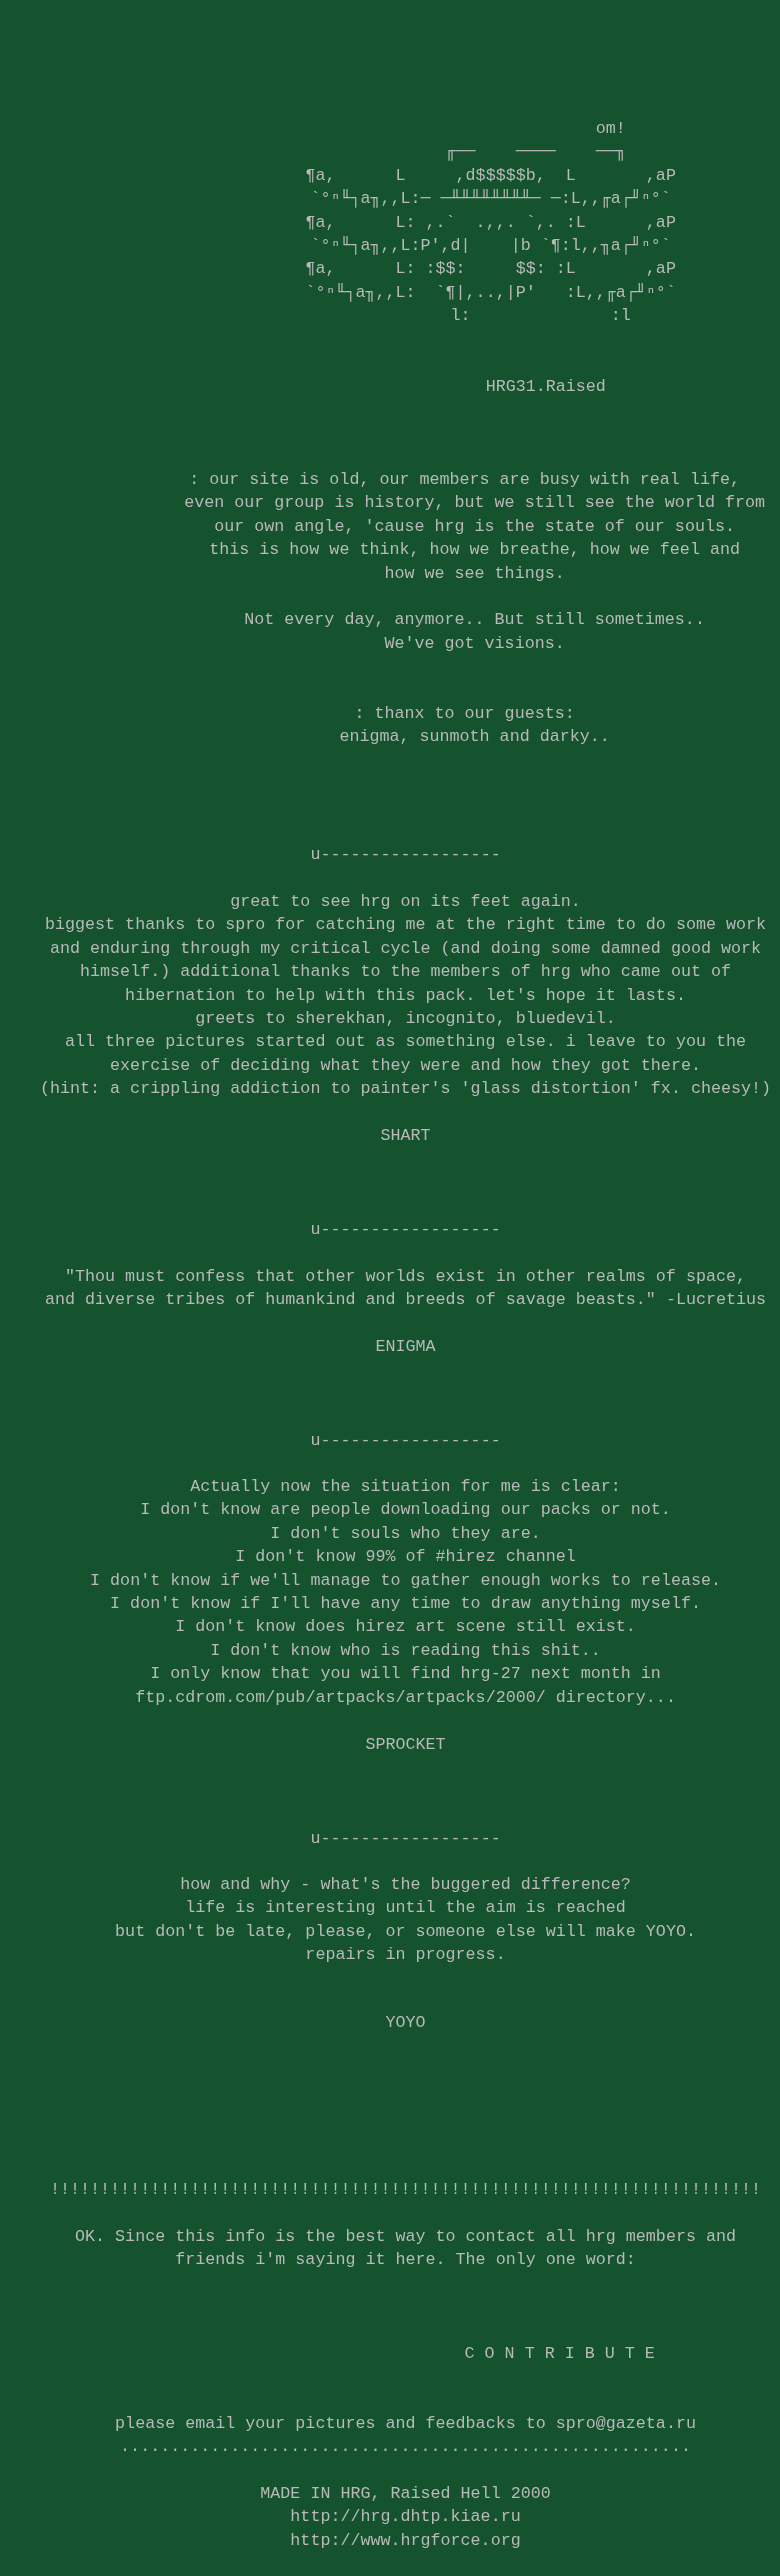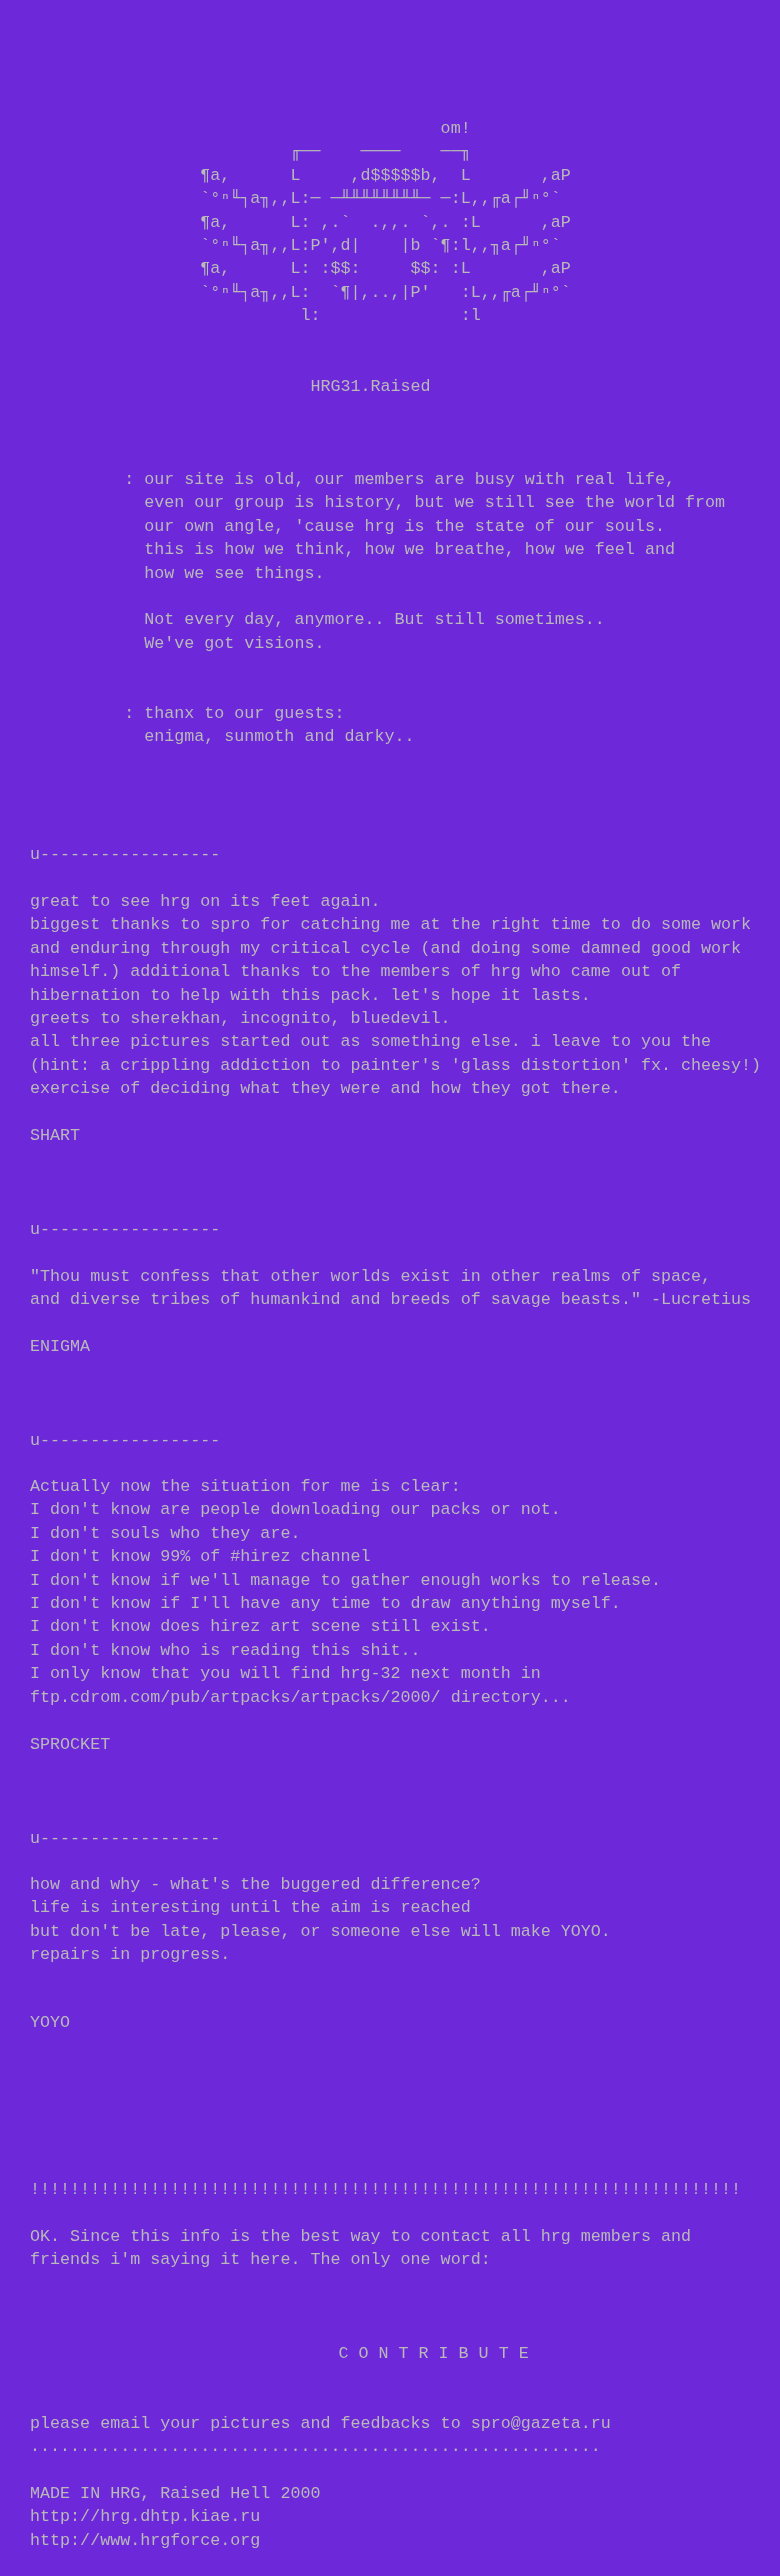--- a/index.html
+++ b/index.html
@@ -26,21 +26,21 @@
     font-family: "Liberation Mono", "DejaVu Sans Mono", monospace;
     font-size: 16.7px;
     font-weight: normal;
     color: #b9b9b9;
     letter-spacing: 0;
   }
 </style>
 </head>
 <body>
 
-<div id="screen" style="background: #6d28d9;">
+<div id="screen" style="background: #14532d; text-align: center;">
     <div class="section" style="top: 117px;">
       <div class="line" style="color: rgb(185, 185, 185);">                                            om!</div>
       <div class="line" style="color: rgb(185, 185, 185);">                             ╓──    ────    ──╖</div>
       <div class="line" style="color: rgb(185, 185, 185);">                    ¶a,      L     ,d$$$$$b,  L       ,aP</div>
       <div class="line" style="color: rgb(185, 185, 185);">                    `°ⁿ╙┐a╖,,L:─ ─╨╨╨╨╨╨╨╨─ ─:L,,╓a┌╜ⁿ°`</div>
       <div class="line" style="color: rgb(185, 185, 185);">                    ¶a,      L: ,.`  .,,. `,. :L      ,aP</div>
       <div class="line" style="color: rgb(185, 185, 185);">                    `°ⁿ╙┐a╖,,L:P',d|    |b `¶:l,,╖a┌╜ⁿ°`</div>
       <div class="line" style="color: rgb(185, 185, 185);">                    ¶a,      L: :$$:     $$: :L       ,aP</div>
       <div class="line" style="color: rgb(185, 185, 185);">                    `°ⁿ╙┐a╖,,L:  `¶|,..,|P'   :L,,╓a┌╜ⁿ°`</div>
       <div class="line" style="color: rgb(185, 185, 185);">                              l:              :l</div>
@@ -66,22 +66,22 @@
       <div class="line" style="color: rgb(185, 185, 185);">   u------------------</div>
     </div>
     <div class="section" style="top: 890px;">
       <div class="line" style="color: rgb(185, 185, 185);">   great to see hrg on its feet again.</div>
       <div class="line" style="color: rgb(185, 185, 185);">   biggest thanks to spro for catching me at the right time to do some work</div>
       <div class="line" style="color: rgb(185, 185, 185);">   and enduring through my critical cycle (and doing some damned good work</div>
       <div class="line" style="color: rgb(185, 185, 185);">   himself.) additional thanks to the members of hrg who came out of</div>
       <div class="line" style="color: rgb(185, 185, 185);">   hibernation to help with this pack. let's hope it lasts.</div>
       <div class="line" style="color: rgb(185, 185, 185);">   greets to sherekhan, incognito, bluedevil.</div>
       <div class="line" style="color: rgb(185, 185, 185);">   all three pictures started out as something else. i leave to you the</div>
+      <div class="line" style="color: rgb(185, 185, 185);">   exercise of deciding what they were and how they got there.</div>
       <div class="line" style="color: rgb(185, 185, 185);">   (hint: a crippling addiction to painter's 'glass distortion' fx. cheesy!)</div>
-      <div class="line" style="color: rgb(185, 185, 185);">   exercise of deciding what they were and how they got there.</div>
     </div>
     <div class="section" style="top: 1124px;">
       <div class="line" style="color: rgb(185, 185, 185);">   SHART</div>
     </div>
     <div class="section" style="top: 1218px;">
       <div class="line" style="color: rgb(185, 185, 185);">   u------------------</div>
     </div>
     <div class="section" style="top: 1265px;">
       <div class="line" style="color: rgb(185, 185, 185);">   "Thou must confess that other worlds exist in other realms of space,</div>
       <div class="line" style="color: rgb(185, 185, 185);">   and diverse tribes of humankind and breeds of savage beasts." -Lucretius</div>
@@ -94,21 +94,21 @@
     </div>
     <div class="section" style="top: 1475px;">
       <div class="line" style="color: rgb(185, 185, 185);">   Actually now the situation for me is clear:</div>
       <div class="line" style="color: rgb(185, 185, 185);">   I don't know are people downloading our packs or not.</div>
       <div class="line" style="color: rgb(185, 185, 185);">   I don't souls who they are.</div>
       <div class="line" style="color: rgb(185, 185, 185);">   I don't know 99% of #hirez channel</div>
       <div class="line" style="color: rgb(185, 185, 185);">   I don't know if we'll manage to gather enough works to release.</div>
       <div class="line" style="color: rgb(185, 185, 185);">   I don't know if I'll have any time to draw anything myself.</div>
       <div class="line" style="color: rgb(185, 185, 185);">   I don't know does hirez art scene still exist.</div>
       <div class="line" style="color: rgb(185, 185, 185);">   I don't know who is reading this shit..</div>
-      <div class="line" style="color: rgb(185, 185, 185);">   I only know that you will find hrg-32 next month in</div>
+      <div class="line" style="color: rgb(185, 185, 185);">   I only know that you will find hrg-27 next month in</div>
       <div class="line" style="color: rgb(185, 185, 185);">   ftp.cdrom.com/pub/artpacks/artpacks/2000/ directory...</div>
     </div>
     <div class="section" style="top: 1733px;">
       <div class="line" style="color: rgb(185, 185, 185);">   SPROCKET</div>
     </div>
     <div class="section" style="top: 1827px;">
       <div class="line" style="color: rgb(185, 185, 185);">   u------------------</div>
     </div>
     <div class="section" style="top: 1873px;">
       <div class="line" style="color: rgb(185, 185, 185);">   how and why - what's the buggered difference?</div>

